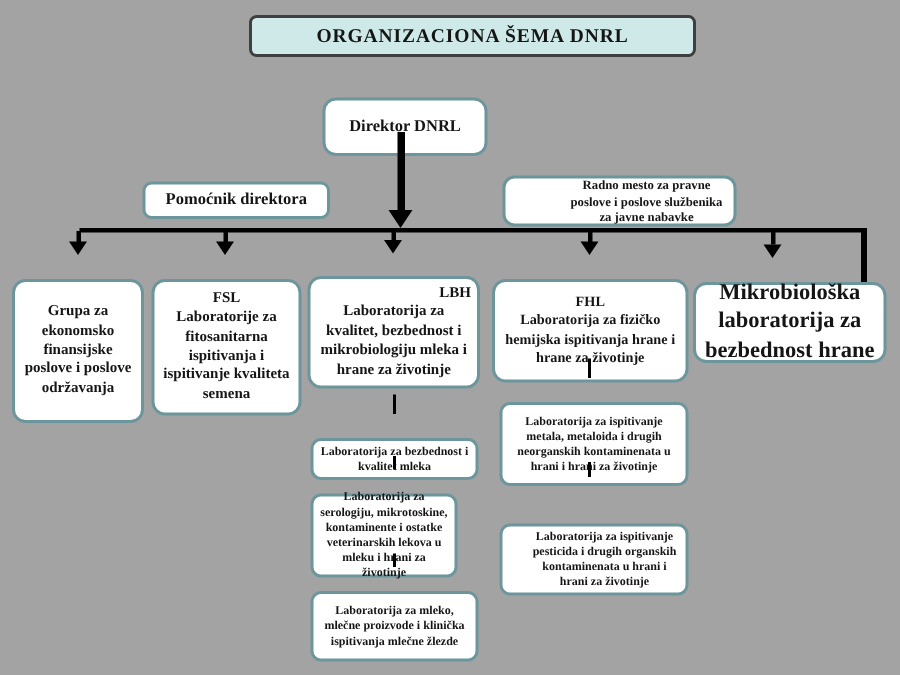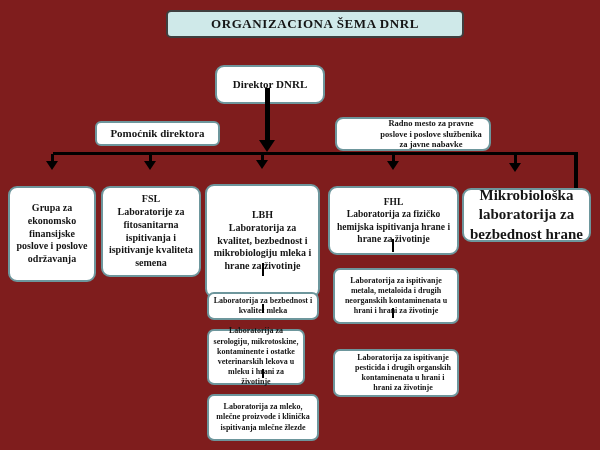--- a/index.html
+++ b/index.html
@@ -1,18 +1,18 @@
 <!DOCTYPE html>
 <html><head>
 <meta charset="utf-8">
 <style>
   html,body { margin:0; padding:0; }
   .stage {
     position:relative; width:600px; height:450px;
-    background:#7f1d1d; overflow:hidden;
+    background:#a3a3a3; overflow:hidden;
     font-family:"Liberation Serif", serif;
     color:#151515;
   }
   .box {
     position:absolute; background:#ffffff;
     border:2px solid #6d969c; border-radius:9px;
     display:flex; flex-direction:column; align-items:center; justify-content:center;
     text-align:center; font-weight:bold; line-height:1.28;
     box-sizing:border-box; padding:2px 4px;margin-top:16px;
   }
@@ -32,21 +32,21 @@
   .arrow-down.big {
     border-left:8px solid transparent; border-right:8px solid transparent;
     border-top:12px solid #000;
   }
   
   #direktor   { left:215px; top:49px;  width:110px; height:39px; font-size:11px; }
   #pomocnik   { left:95px;  top:105px; width:125px; height:25px; font-size:11px; border-radius:6px; }
   #radno      { left:335px; top:101px; width:156px; height:34px; font-size:8.5px; border-radius:8px;padding-left:40px; }
   #grupa      { left:8px;   top:170px; width:88px;  height:96px; font-size:10px; }
   #fsl        { left:101px; top:170px; width:100px; height:91px; font-size:10px; }
-  #lbh        { left:205px; top:168px; width:115px; height:114px; font-size:10px; }
+  #lbh        { left:205px; top:168px; width:115px; height:75px; font-size:10px;align-items:flex-end; }
   #fhl        { left:328px; top:170px; width:131px; height:69px; font-size:9.5px; }
   #mikro      { left:462px; top:172px; width:129px; height:54px; font-size:15px; }
   #banka      { left:505px; top:233px; width:87px;  height:37px; font-size:11px; }
   #lbh-sub1   { left:207px; top:276px; width:112px; height:28px; font-size:8px; border-radius:7px; }
   #lbh-sub2   { left:207px; top:313px; width:98px; height:56px; font-size:8px; border-radius:7px; }
   #lbh-sub3   { left:207px; top:378px; width:112px; height:47px; font-size:8px; border-radius:7px; }
   #fhl-sub1   { left:333px; top:252px; width:126px; height:56px; font-size:8px; border-radius:7px; }
   #fhl-sub2   { left:333px; top:333px; width:126px; height:48px; font-size:8px; border-radius:7px;padding-left:18px; }
 </style>
 </head>

